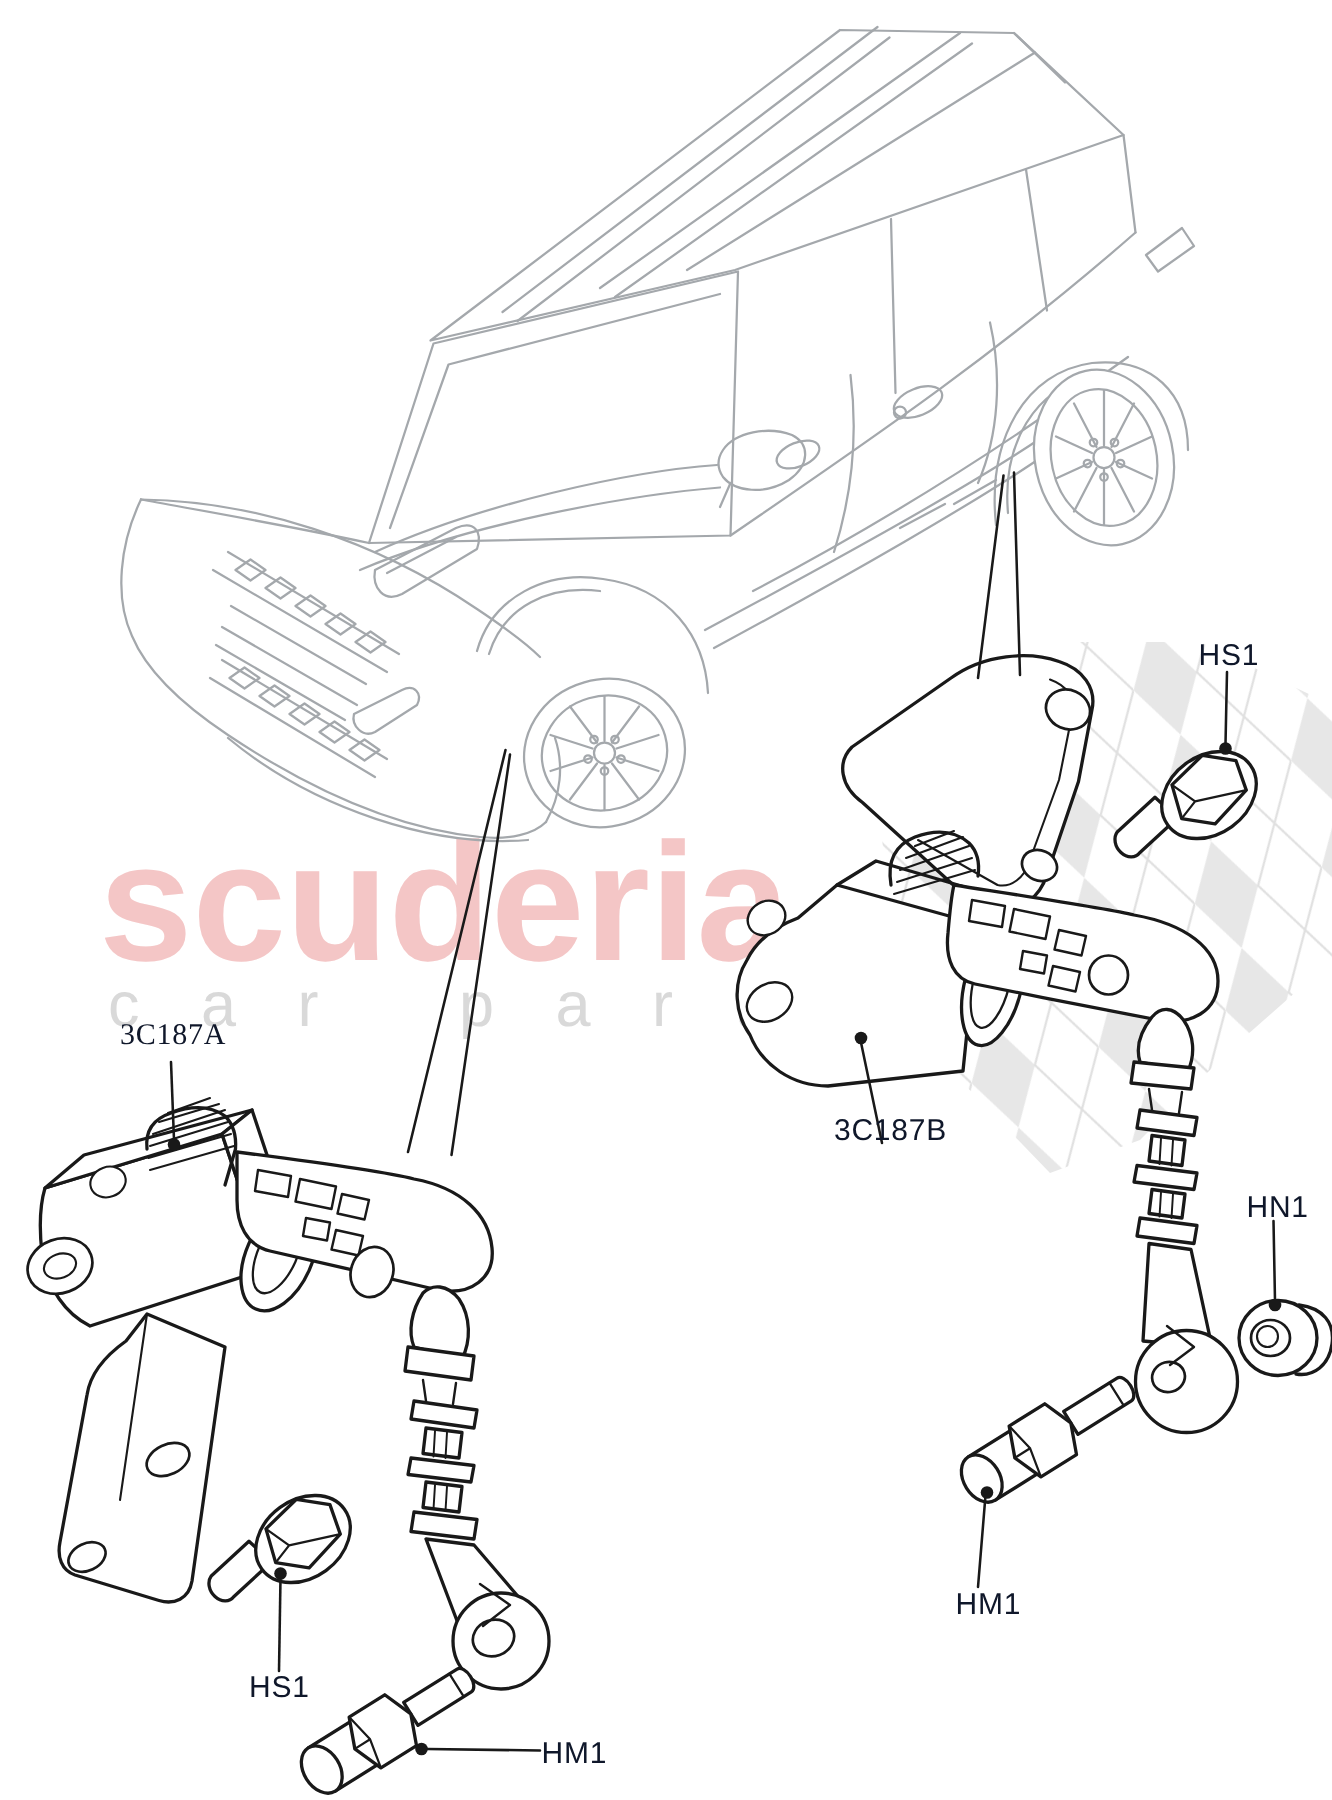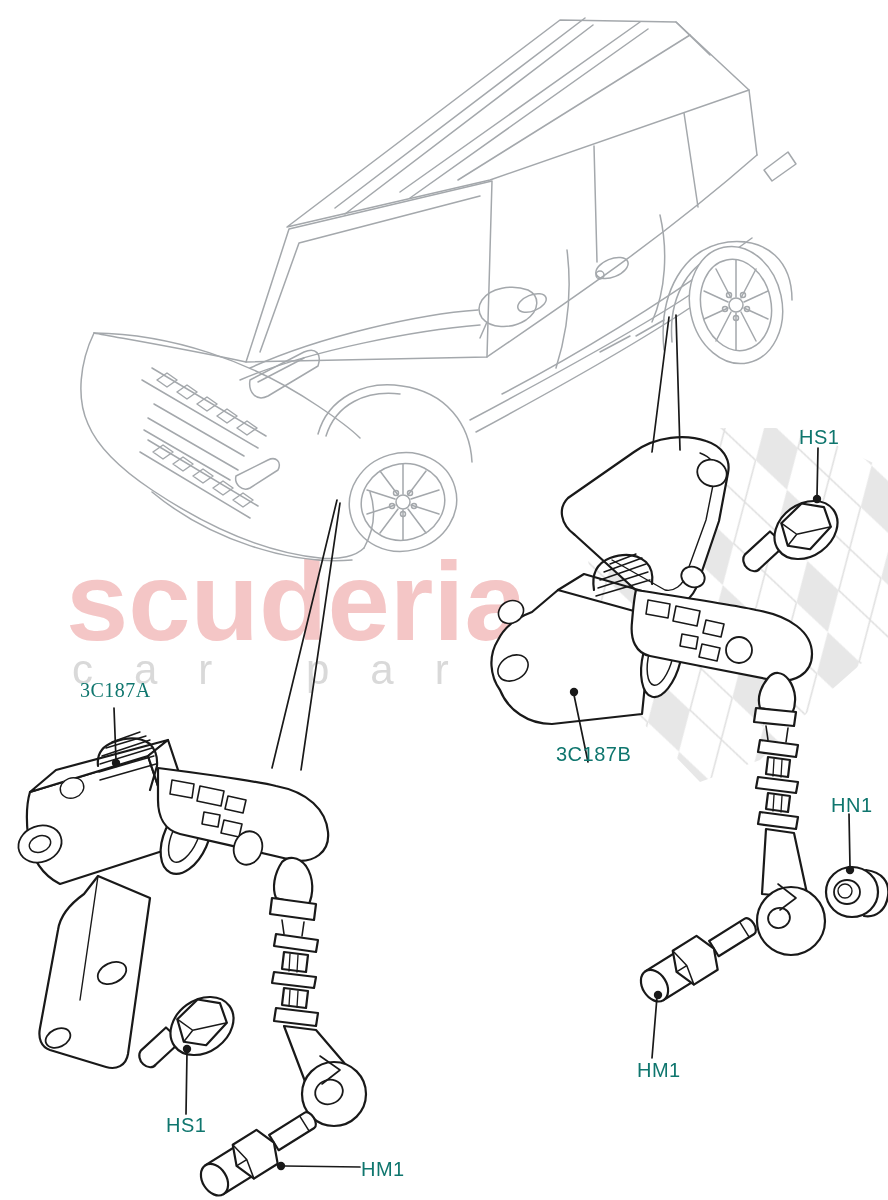--- a/index.html
+++ b/index.html
@@ -2,21 +2,21 @@
 <html><head>
 <meta charset="utf-8">
 <style>
   html,body{margin:0;padding:0;background:#fff;}
   .stage{
     position:relative;width:888px;height:1200px;background:#ffffff;overflow:hidden;
     font-family:"Liberation Sans",sans-serif;
   }
   .stage svg{position:absolute;left:0;top:0;}
   .callout{
-    position:absolute;color:#0f766e;font-size:20px;line-height:1;
+    position:absolute;color:#0f172a;font-size:20px;line-height:1;
     white-space:nowrap;letter-spacing:0.5px;
   }
 </style>
 </head>
 <body>
 
 <div class="stage">
 
 <svg width="888" height="1200" viewBox="0 0 888 1200">
   <defs>

